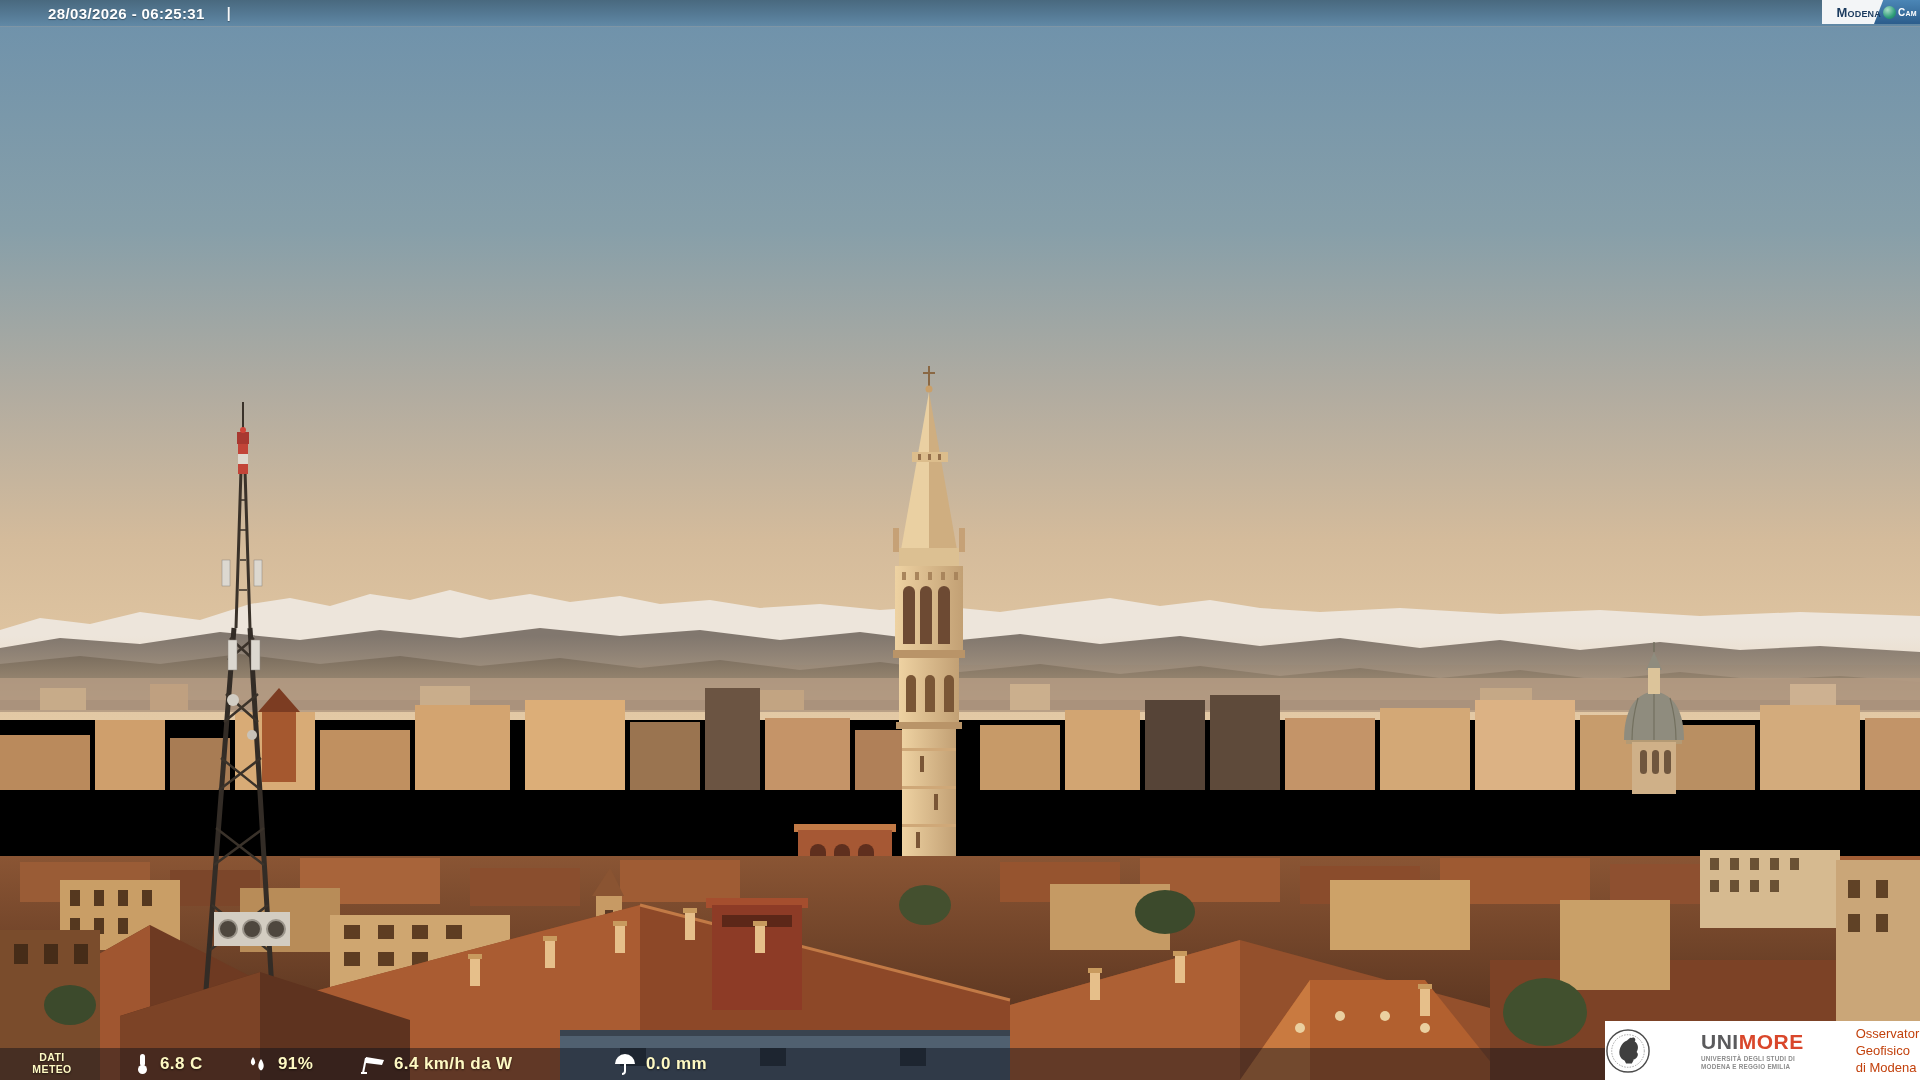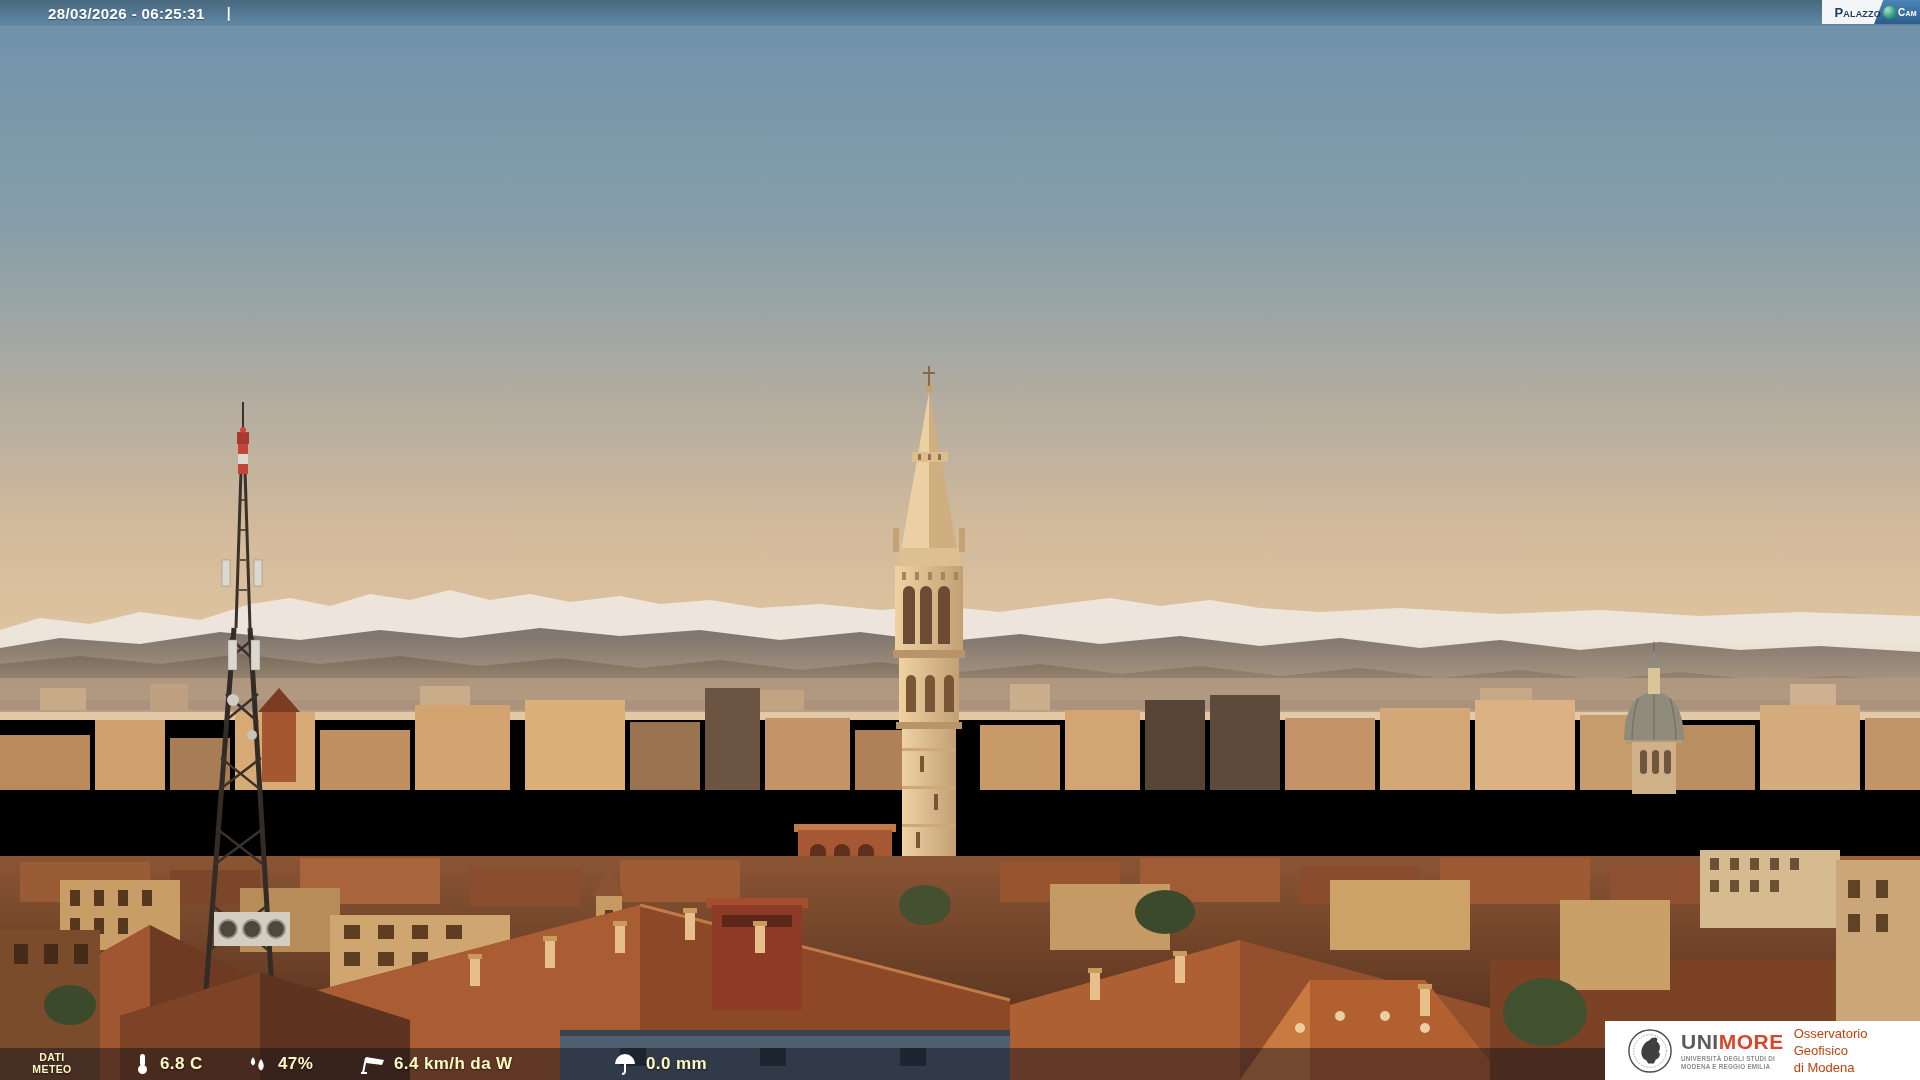--- a/index.html
+++ b/index.html
@@ -39,21 +39,21 @@
   .meteo-label{position:absolute;left:30px;top:3px;width:44px;text-align:center;
     font-size:10.5px;font-weight:bold;line-height:12px;letter-spacing:.4px;}
   .reading{position:absolute;top:0;height:32px;display:flex;align-items:center;gap:8px;}
   .reading .val{font-size:17px;font-weight:bold;letter-spacing:.4px;white-space:nowrap;}
   .reading svg{display:block;}
   #r-temp{left:132px;} #r-hum{left:246px;} #r-wind{left:358px;} #r-rain{left:612px;}
 
   
   .uni-box{position:absolute;left:1605px;top:1021px;width:315px;height:59px;
     background:#ffffff;display:flex;align-items:center;box-sizing:border-box;
-    padding-left:22px;cursor:pointer;}
+    padding-left:0;cursor:pointer;gap:42px;}
   .uni-seal{width:46px;height:46px;flex:0 0 auto;}
   .uni-word{margin-left:8px;flex:0 0 auto;}
   .uni-brand{font-size:21px;font-weight:bold;letter-spacing:.5px;line-height:21px;}
   .uni-uni{color:#5a5a5c;} .uni-more{color:#d9472b;}
   .uni-sub{margin-top:3px;font-size:6.3px;color:#8c8c8c;letter-spacing:.25px;
     line-height:7.5px;font-weight:bold;}
   .uni-right{margin-left:10px;font-size:13px;color:#c2410c;line-height:17px;}
 </style>
 </head>
 <body>
@@ -327,21 +327,21 @@
     </g>
   </svg>
 
   <div class="top-bar">
     <span class="tb-time">28/03/2026 - 06:25:31</span>
     <span class="tb-sep">|</span>
     <div class="wc-logo">
       <div class="wc-white"></div>
       <div class="wc-blue"></div>
       <div class="wc-text">
-        <span class="wc-weather">Palazzo</span>
+        <span class="wc-weather">Modena</span>
         <span class="wc-dot"></span>
         <span class="wc-cam">Cam</span>
       </div>
     </div>
   </div>
 
   <div class="bottom-bar">
     <div class="meteo-label">
       <div>DATI</div>
       <div>METEO</div>
@@ -353,21 +353,21 @@
         <circle cx="10.5" cy="17.5" r="4.5" fill="#ffffff"></circle>
       </svg>
       <span class="val">6.8 C</span>
     </div>
 
     <div class="reading" id="r-hum">
       <svg width="24" height="24" viewBox="0 0 24 24">
         <path d="M7,5 C4.2,9 4.2,12 7,13.5 C9.8,12 9.8,9 7,5 Z" fill="#ffffff"></path>
         <path d="M15,7 C11.4,12 11.4,16.5 15,18.5 C18.6,16.5 18.6,12 15,7 Z" fill="#ffffff"></path>
       </svg>
-      <span class="val">47%</span>
+      <span class="val">91%</span>
     </div>
 
     <div class="reading" id="r-wind">
       <svg width="28" height="24" viewBox="0 0 28 24">
         <line x1="5" y1="21" x2="8" y2="6" stroke="#ffffff" stroke-width="2"></line>
         <polygon points="8,5 26,8 24,13 8,11" fill="#ffffff"></polygon>
         <line x1="3" y1="21" x2="9" y2="21" stroke="#ffffff" stroke-width="2"></line>
       </svg>
       <span class="val">6.4 km/h da W</span>
     </div>

